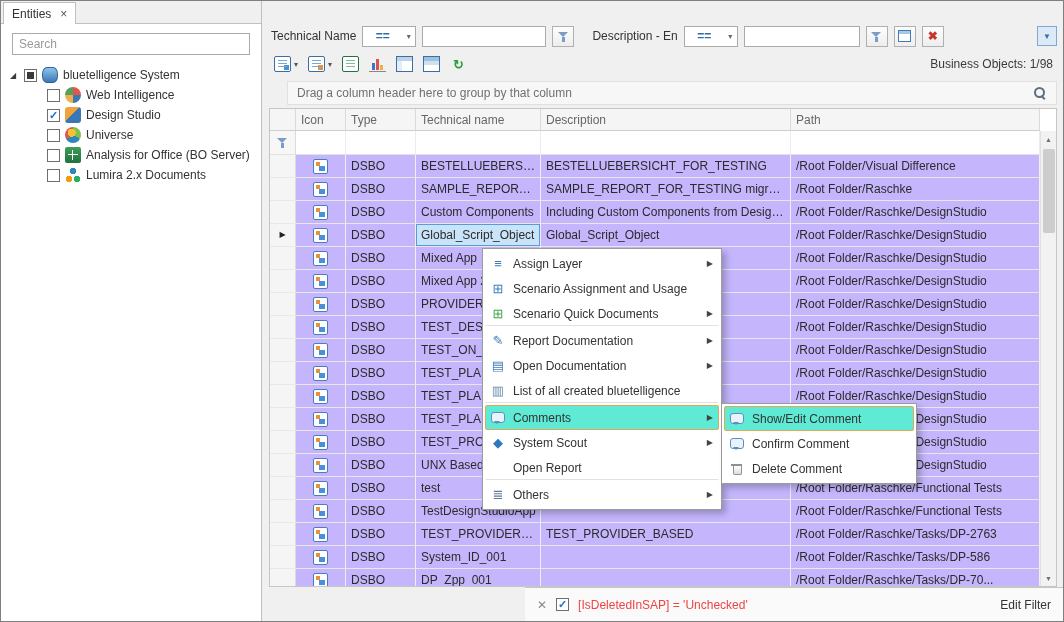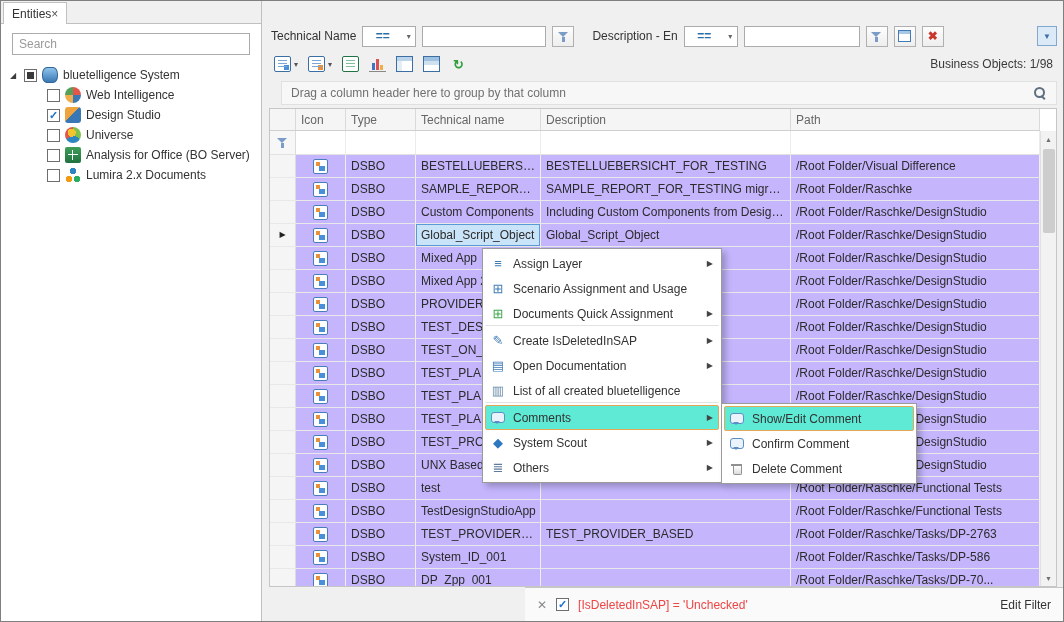--- a/index.html
+++ b/index.html
@@ -2,21 +2,21 @@
 <html><head>
 <meta charset="utf-8">
 <style>
 *{box-sizing:border-box;margin:0;padding:0}
 body{font-family:"Liberation Sans",sans-serif;font-size:12px;color:#333;background:#fff}
 #app{position:relative;width:1064px;height:622px;background:#f0f0f0;border:1px solid #7f7f7f;overflow:hidden}
 
 
 #left{position:absolute;left:0;top:0;width:261px;height:100%;background:#fff;border-right:1px solid #c0c0c0}
 #tabstrip{height:23px;background:#f0f0f0;border-bottom:1px solid #c0c0c0;display:flex;align-items:flex-end;padding-left:2px}
-.tab{height:22px;background:#fff;border:1px solid #c0c0c0;border-bottom:none;display:flex;align-items:center;padding:0 8px;margin-bottom:-1px}
+.tab{height:22px;background:#fff;border:1px solid #c0c0c0;border-bottom:none;display:flex;align-items:center;gap:9px;padding:0 8px;margin-bottom:-1px}
 .tab-close{color:#555;font-size:12px;line-height:1}
 #searchwrap{margin:9px 11px 2px 11px}
 #search{width:100%;height:22px;border:1px solid #ababab;padding:0 6px;font:inherit;color:#333;background:#fff}
 #search::placeholder{color:#9a9a9a}
 .tree{padding:8px 0 0 6px}
 .trow{height:20px;display:flex;align-items:center;gap:5px}
 .trow.child{padding-left:40px}
 .expander{width:12px;font-size:8px;color:#3c3c3c;text-align:center}
 .cb{width:13px;height:13px;border:1px solid #6e6e6e;background:#fff;position:relative;display:inline-flex;align-items:center;justify-content:center;flex:none}
 .cb .tick{display:none;color:#2474c9;font-size:11px;font-weight:bold;line-height:1}
@@ -59,21 +59,21 @@
 .tico[data-name="word-doc-icon"]::after,.tico[data-name="word-doc-alt-icon"]::after{content:"";position:absolute;left:3px;right:3px;top:3px;height:7px;background:repeating-linear-gradient(180deg,#7aa7d4 0 1px,transparent 1px 3px)}
 .tico[data-name="word-doc-icon"]::before{content:"";position:absolute;right:1px;bottom:1px;width:5px;height:5px;background:#4a90d9}
 .tico[data-name="word-doc-alt-icon"]::before{content:"";position:absolute;right:1px;bottom:1px;width:5px;height:5px;background:#e8913c}
 .tico[data-name="excel-export-icon"]{border:1px solid #217346;background:#fff;border-radius:2px}
 .tico[data-name="excel-export-icon"]::after{content:"";position:absolute;left:3px;right:3px;top:3px;height:8px;background:repeating-linear-gradient(180deg,#7fbf9a 0 1px,transparent 1px 3px)}
 .tico[data-name="chart-icon"]{border-bottom:1px solid #888;background:linear-gradient(#4472c4,#4472c4) 3px 7px/3px 7px no-repeat,linear-gradient(#d9534f,#d9534f) 7px 3px/3px 11px no-repeat,linear-gradient(#f0ad4e,#f0ad4e) 11px 9px/3px 5px no-repeat}
 .tico[data-name="grid-view-icon"],.tico[data-name="grid-view-alt-icon"]{border:1px solid #3b6ea5;background:linear-gradient(#bcd4ea,#bcd4ea) 0 0/100% 4px no-repeat,linear-gradient(#e4edf6,#e4edf6) 0 4px/5px 100% no-repeat,#fff}
 .tico[data-name="grid-view-alt-icon"]{background:linear-gradient(#9fc1e0,#9fc1e0) 0 0/100% 4px no-repeat,linear-gradient(#cfe0ef,#cfe0ef) 0 4px/100% 4px no-repeat,#fff}
 .tico[data-name="refresh-icon"] .tglyph{color:#2e9e3f}
 #tb-counter{margin-left:auto;color:#3a3a3a}
-#grouppanel{position:absolute;top:80px;left:18px;right:6px;height:24px;background:#f7f7f7;border:1px solid #e0e0e0;display:flex;align-items:center;padding:0 9px;color:#707070}
+#grouppanel{position:absolute;top:80px;left:24px;right:6px;height:24px;background:#f7f7f7;border:1px solid #e0e0e0;display:flex;align-items:center;padding:0 9px;color:#707070}
 .glass{width:14px;height:14px;position:relative;margin-left:auto}
 .glass::before{content:"";position:absolute;left:1px;top:1px;width:7px;height:7px;border:2px solid #5f6f7f;border-radius:50%}
 .glass::after{content:"";position:absolute;left:9px;top:9px;width:5px;height:2px;background:#5f6f7f;transform:rotate(45deg);transform-origin:0 0}
 
 
 #grid{position:absolute;top:107px;left:6px;right:6px;bottom:34px;background:#fff;border:1px solid #c6c6c6;overflow:hidden}
 .ghead{position:absolute;top:0;left:0;right:16px;height:22px;display:flex;background:#f5f5f5;border-bottom:1px solid #cfcfcf;color:#666}
 .hc{border-right:1px solid #dadada;display:flex;align-items:center;padding-left:5px;white-space:nowrap;overflow:hidden}
 .w-ind{width:26px;flex:none}
 .w-icon{width:50px;flex:none}
@@ -583,29 +583,29 @@
           <span class="mig">⊞</span>
         </span>
         <span class="milabel" data-name="menu-item-label">Scenario Assignment and Usage</span>
         <span class="miarrow" data-name="submenu-arrow-icon">▶</span>
       </div>
 
       <div class="mi sep" data-name="menu-item">
         <span class="mic" data-name="scenario-quick-assignment-icon">
           <span class="mig">⊞</span>
         </span>
-        <span class="milabel" data-name="menu-item-label">Documents Quick Assignment</span>
+        <span class="milabel" data-name="menu-item-label">Scenario Quick Documents</span>
         <span class="miarrow show" data-name="submenu-arrow-icon">▶</span>
       </div>
 
       <div class="mi" data-name="menu-item">
         <span class="mic" data-name="create-documentation-icon">
           <span class="mig">✎</span>
         </span>
-        <span class="milabel" data-name="menu-item-label">Create IsDeletedInSAP</span>
+        <span class="milabel" data-name="menu-item-label">Report Documentation</span>
         <span class="miarrow show" data-name="submenu-arrow-icon">▶</span>
       </div>
 
       <div class="mi" data-name="menu-item">
         <span class="mic" data-name="open-documentation-icon">
           <span class="mig">▤</span>
         </span>
         <span class="milabel" data-name="menu-item-label">Open Documentation</span>
         <span class="miarrow show" data-name="submenu-arrow-icon">▶</span>
       </div>
@@ -627,20 +627,27 @@
       </div>
 
       <div class="mi" data-name="menu-item">
         <span class="mic" data-name="system-scout-icon">
           <span class="mig">◆</span>
         </span>
         <span class="milabel" data-name="menu-item-label">System Scout</span>
         <span class="miarrow show" data-name="submenu-arrow-icon">▶</span>
       </div>
 
+      <div class="mi sep" data-name="menu-item">
+        <span class="mic" data-name="open-report-icon">
+          <span class="mig"></span>
+        </span>
+        <span class="milabel" data-name="menu-item-label">Open Report</span>
+        <span class="miarrow" data-name="submenu-arrow-icon">▶</span>
+      </div>
 
       <div class="mi" data-name="menu-item">
         <span class="mic" data-name="others-icon">
           <span class="mig">≣</span>
         </span>
         <span class="milabel" data-name="menu-item-label">Others</span>
         <span class="miarrow show" data-name="submenu-arrow-icon">▶</span>
       </div>
     </div>
 

